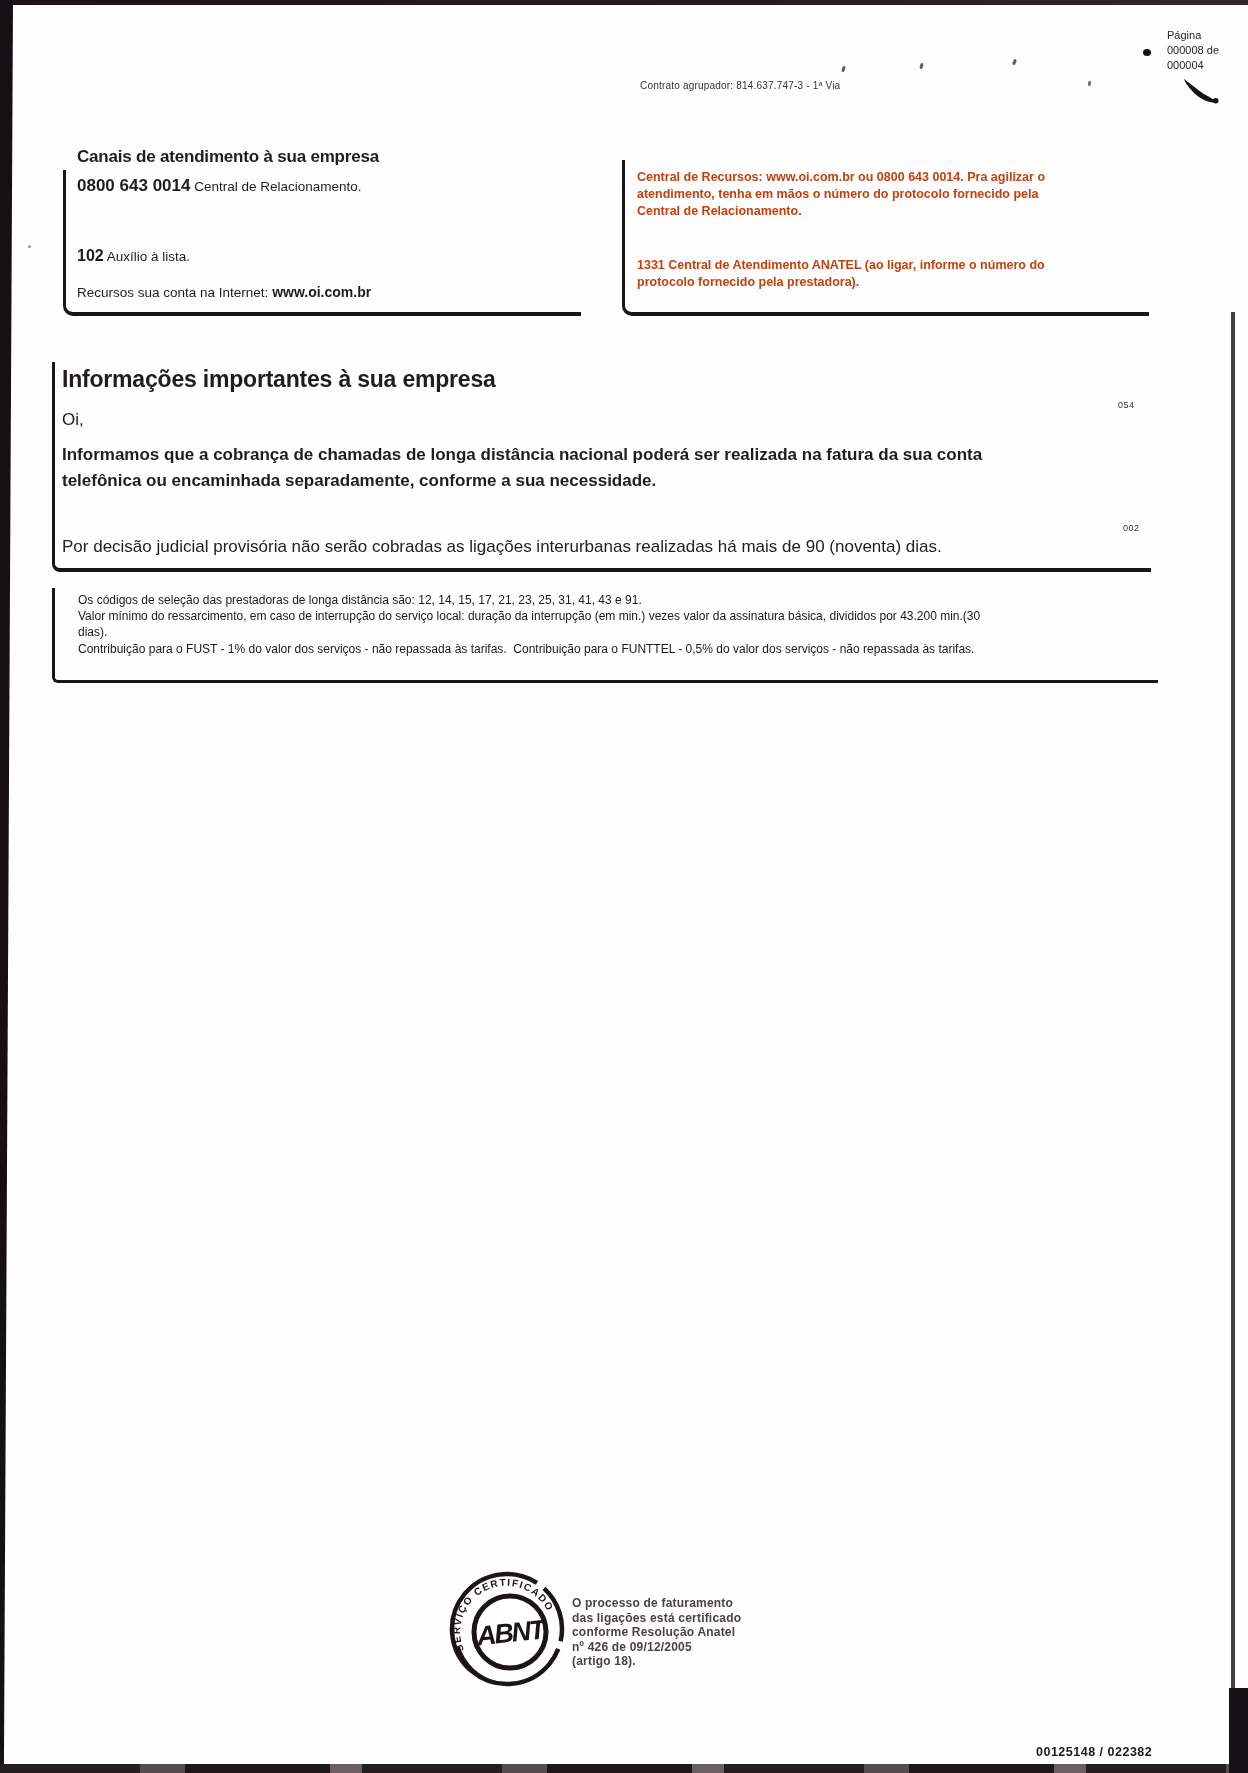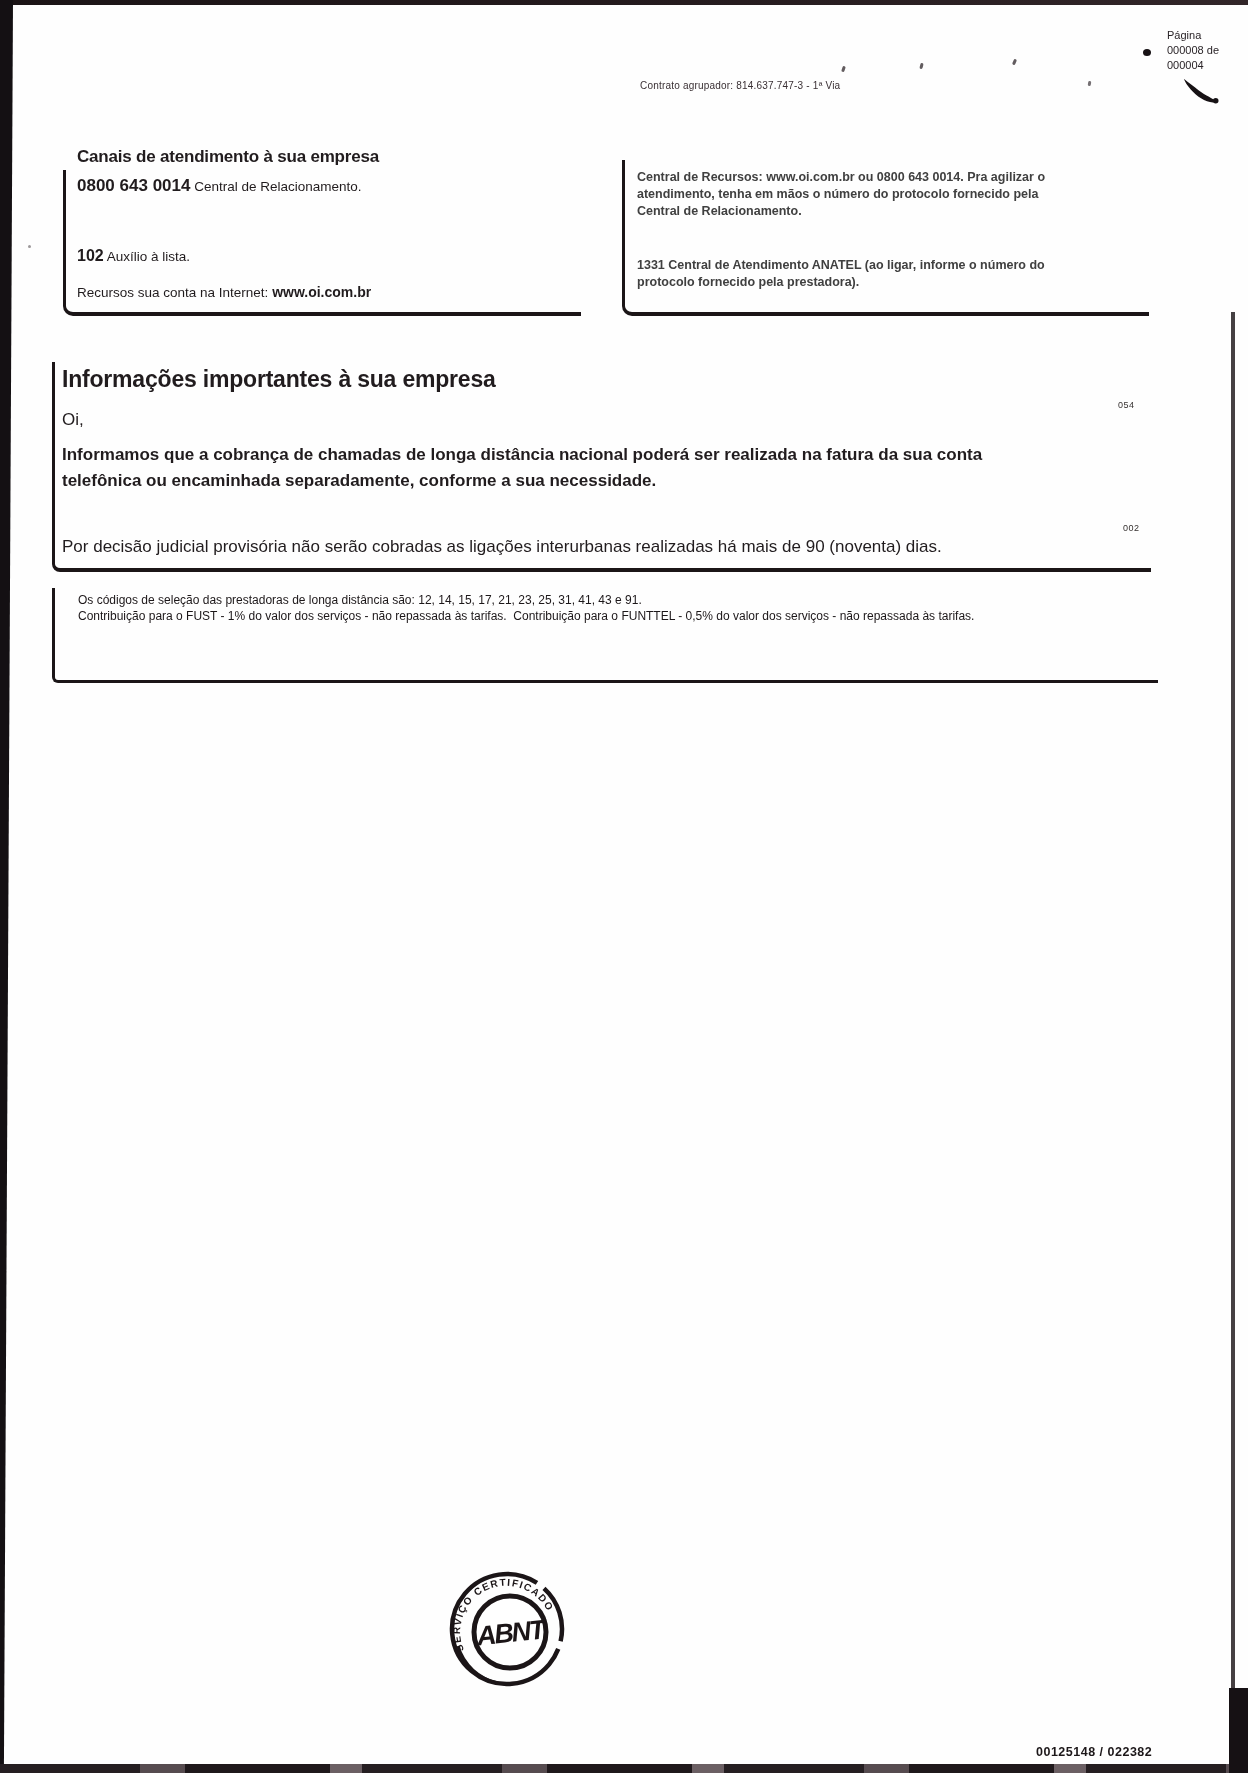--- a/index.html
+++ b/index.html
@@ -28,21 +28,21 @@
   .line-phone1{left:77px;top:176px;}
   .line-phone2{left:77px;top:231px;margin-top:16px;}
   .line-internet{left:77px;top:283px;}
   .big-bold{font-size:17px;font-weight:bold;}
   .mid-bold{font-size:16px;font-weight:bold;}
   .desc{font-size:13.5px;}
   .url-bold{font-size:14px;font-weight:bold;}
 
   
   .recursos-box{left:622px;top:160px;width:524px;height:152px;border-left:3px solid #1b1517;border-bottom:4px solid #1b1517;border-radius:0 0 0 10px;}
-  .recursos-p{font-size:12.5px;font-weight:bold;line-height:17px;color:#404040;white-space:pre-line;width:495px;}
+  .recursos-p{font-size:12.5px;font-weight:bold;line-height:17px;color:#c2410c;white-space:pre-line;width:495px;}
   .recursos-p1{left:637px;top:169px;}
   .recursos-p2{left:637px;top:257px;}
 
   
   .info-box{left:52px;top:362px;width:1096px;height:206px;border-left:3px solid #1b1517;border-bottom:4px solid #1b1517;border-radius:0 0 0 8px;}
   .info-title{left:62px;top:366px;font-size:23px;font-weight:bold;letter-spacing:-.2px;}
   .info-oi{left:62px;top:410px;font-size:17px;}
   .info-p1{left:62px;top:442px;font-size:17px;line-height:26px;white-space:pre-line;width:1080px;font-weight:bold;}
   .info-p2{left:62px;top:537px;font-size:17px;width:1080px;}
   .side-code{font-size:9px;color:#35302f;letter-spacing:.5px;}
@@ -114,31 +114,38 @@
   <div class="abs info-oi">Oi,</div>
   <div class="abs side-code code1">054</div>
   <div class="abs info-p1">Informamos que a cobrança de chamadas de longa distância nacional poderá ser realizada na fatura da sua conta
 telefônica ou encaminhada separadamente, conforme a sua necessidade.</div>
   <div class="abs side-code code2">002</div>
   <div class="abs info-p2">Por decisão judicial provisória não serão cobradas as ligações interurbanas realizadas há mais de 90 (noventa) dias.</div>
 
   <div class="abs fine-box"></div>
   <div class="abs fine-text">
     <div>Os códigos de seleção das prestadoras de longa distância são: 12, 14, 15, 17, 21, 23, 25, 31, 41, 43 e 91.</div>
+    <div>Valor mínimo do ressarcimento, em caso de interrupção do serviço local: duração da interrupção (em min.) vezes valor da assinatura básica, divididos por 43.200 min.(30
+dias).</div>
     <div>Contribuição para o FUST - 1% do valor dos serviços - não repassada às tarifas.  Contribuição para o FUNTTEL - 0,5% do valor dos serviços - não repassada às tarifas.</div>
   </div>
 
   <svg class="abs stamp" viewBox="0 0 122 126">
     <defs>
       <path id="arcP" d="M 16 84 A 46 46 0 1 1 102 80" fill="none"></path>
     </defs>
     <circle cx="59" cy="63" r="55" fill="none" stroke="#1b1517" stroke-width="4.5" stroke-dasharray="252 9 58 8" transform="rotate(40 59 63)"></circle>
     <path d="M 10 80 A 53 53 0 0 0 50 117" fill="none" stroke="#1b1517" stroke-width="3"></path>
     <circle cx="62" cy="66" r="36" fill="#ffffff" stroke="#1b1517" stroke-width="5"></circle>
     <text font-size="10" font-weight="bold" letter-spacing="1.4" fill="#1b1517">
       <textPath href="#arcP">SERVIÇO CERTIFICADO</textPath>
     </text>
     <text x="62" y="76" text-anchor="middle" font-size="27" font-weight="bold" font-style="italic" letter-spacing="-2" fill="#1b1517" transform="rotate(-6 62 66)">ABNT</text>
   </svg>
+  <div class="abs cert-text">O processo de faturamento
+das ligações está certificado
+conforme Resolução Anatel
+nº 426 de 09/12/2005
+(artigo 18).</div>
 
   <div class="abs footer-code">00125148 / 022382</div>
 
 </div>
 
 </body></html>

